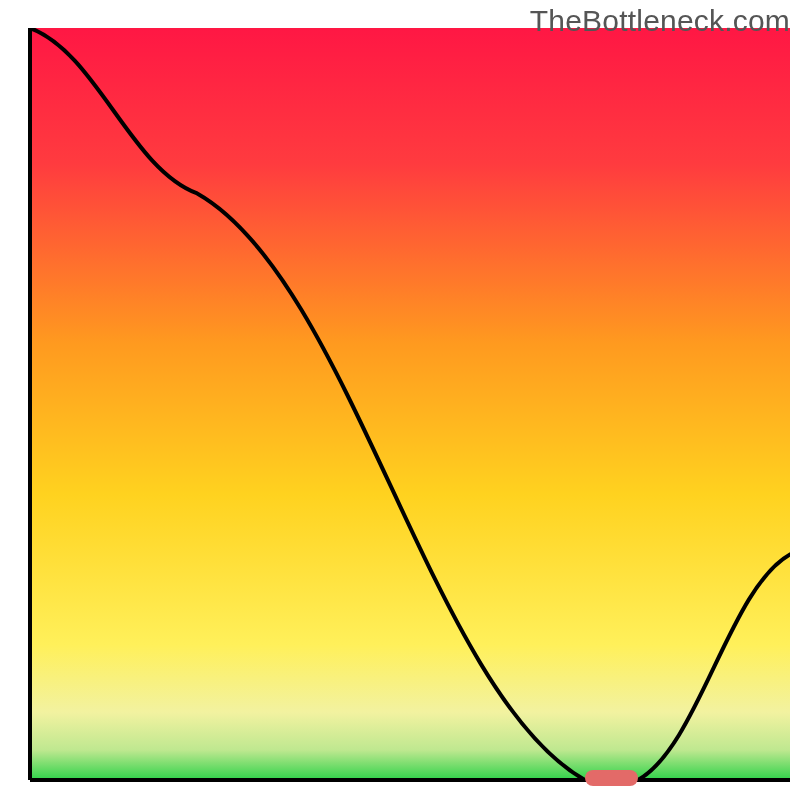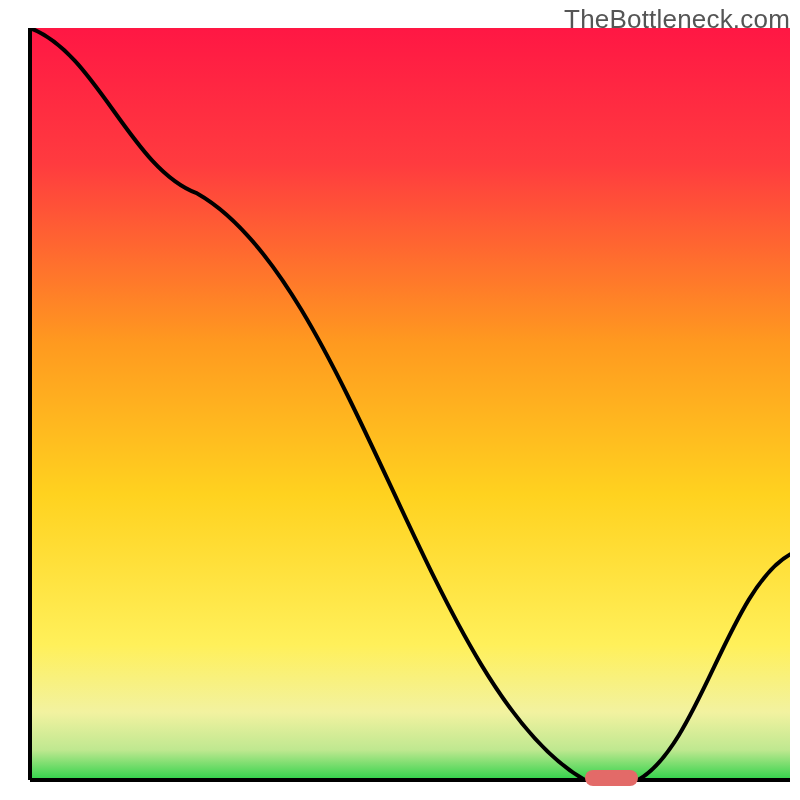--- a/index.html
+++ b/index.html
@@ -14,21 +14,21 @@
   .frame {
     position: relative;
     width: 800px;
     height: 800px;
   }
   .watermark {
     position: absolute;
     top: 4px;
     right: 10px;
     color: #555555;
-    font-size: 26px;
+    font-size: 30px;
     font-weight: 500;
     letter-spacing: 0.2px;
     z-index: 10;
   }
   svg.plot {
     position: absolute;
     top: 0;
     left: 0;
     width: 800px;
     height: 800px;

